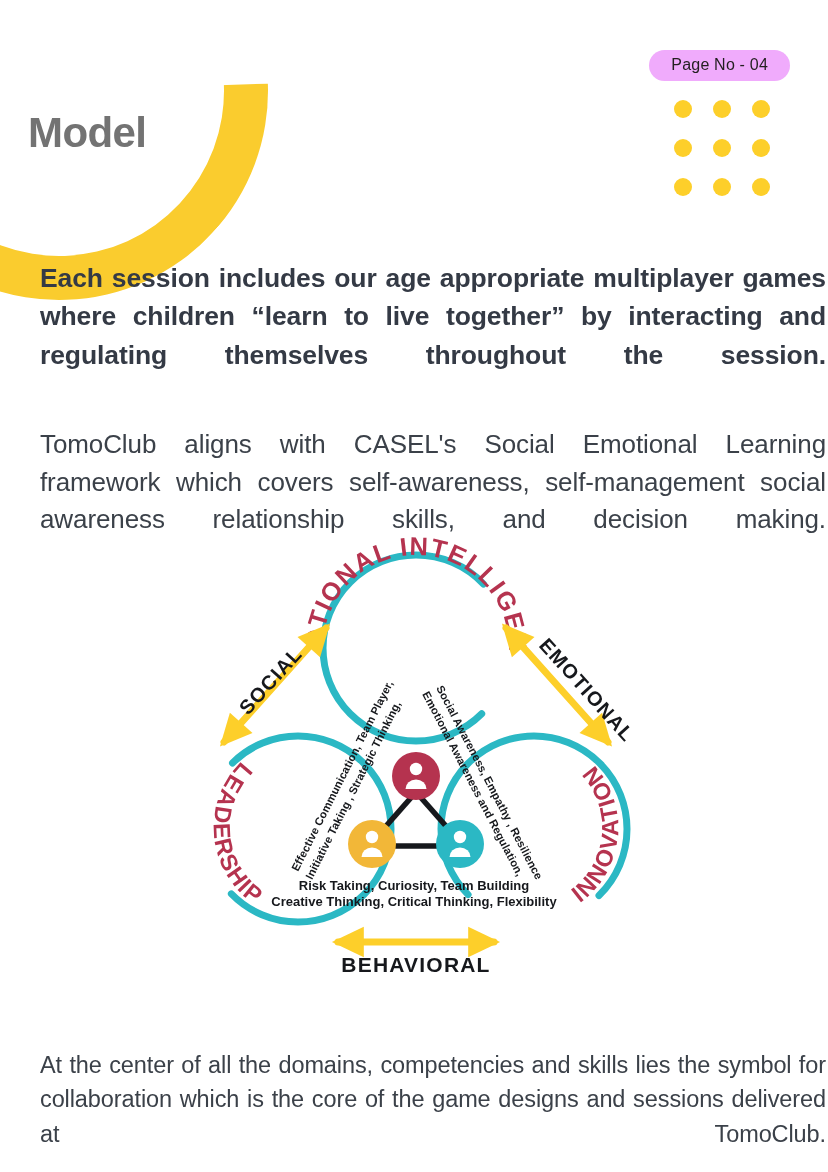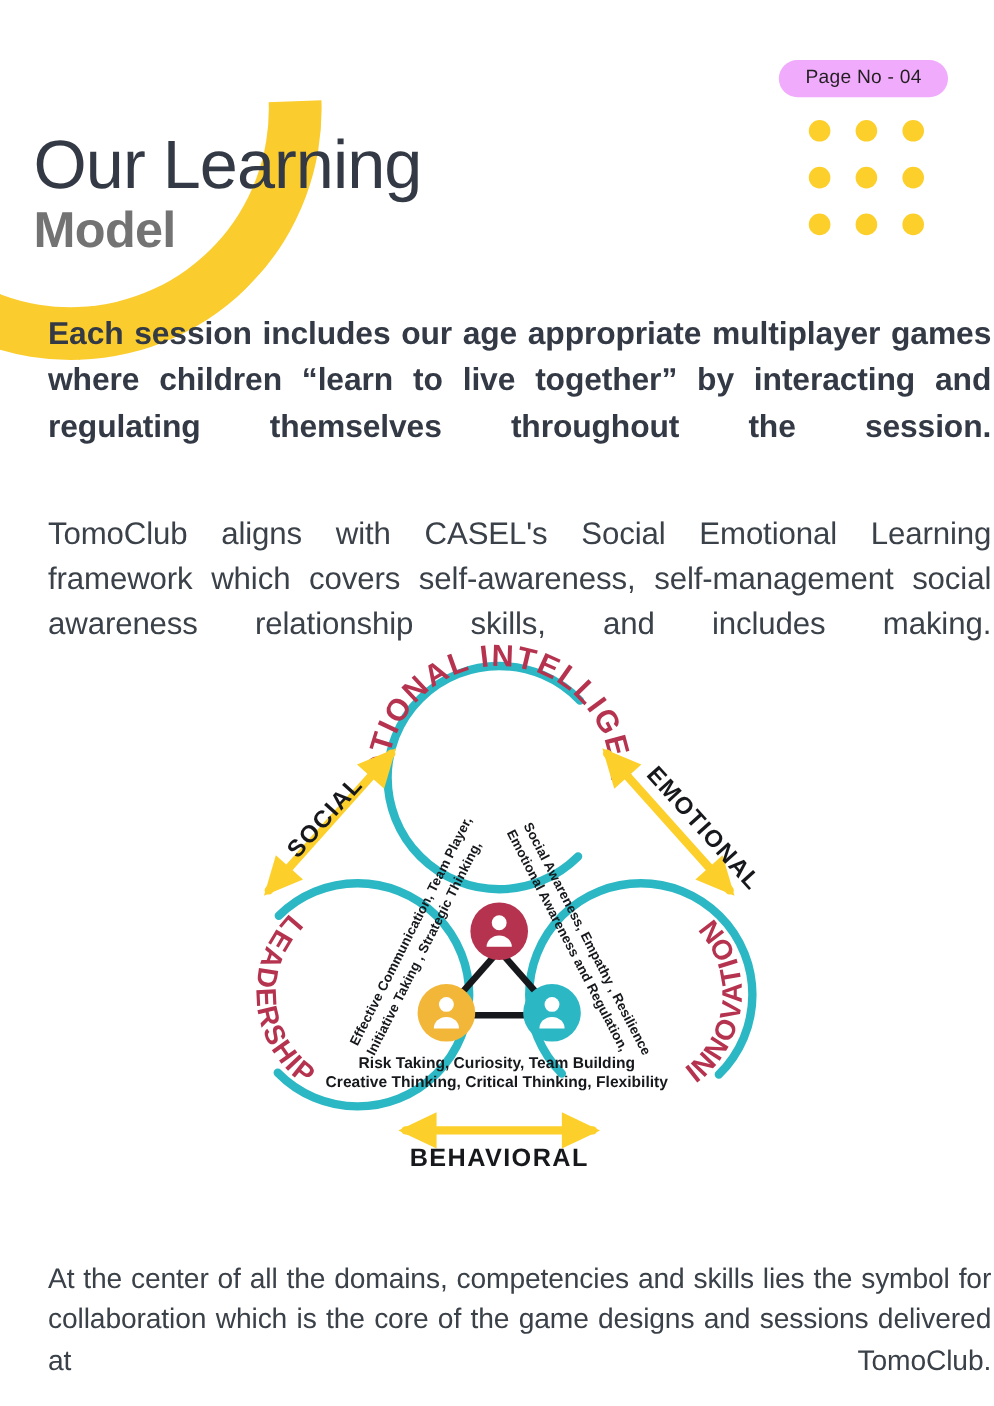--- a/index.html
+++ b/index.html
@@ -154,26 +154,25 @@
   <i></i>
   <i></i>
   <i></i>
   <i></i>
   <i></i>
   <i></i>
   <i></i>
 </div>
 
 <h1 class="heading">
-  <span class="l1">Our Learning</span>
   <span class="l2">Model</span>
 </h1>
 
 <p class="para para-1">Each session includes our age appropriate multiplayer games where children “learn to live together” by interacting and regulating themselves throughout the session.</p>
-<p class="para para-2">TomoClub aligns with CASEL's Social Emotional Learning framework which covers self-awareness, self-management social awareness relationship skills,   and includes making.</p>
+<p class="para para-2">TomoClub aligns with CASEL's Social Emotional Learning framework which covers self-awareness, self-management social awareness relationship skills,   and decision making.</p>
 <p class="para para-3">At the center of all the domains, competencies and skills lies the symbol for collaboration which is the core of the game designs and sessions delivered at TomoClub.</p>
 
 <div class="diagram">
   <svg viewBox="0 0 460 470" xmlns="http://www.w3.org/2000/svg">
     <defs>
 
       <path id="arcTop" d="M 137,124 A 93,93 0 1 1 323,124" fill="none"></path>
       <path id="arcLeft" d="M 136,212 A 93,93 0 1 0 153,391" fill="none"></path>
       <path id="arcRight" d="M 307,391 A 93,93 0 1 0 324,212" fill="none"></path>
 

